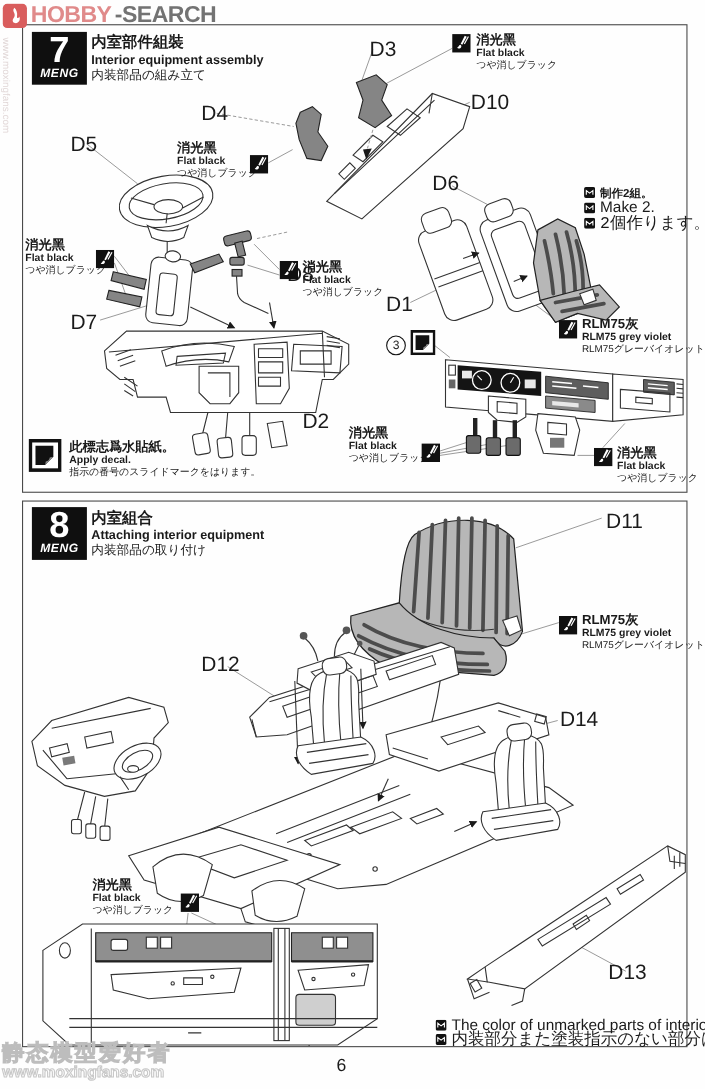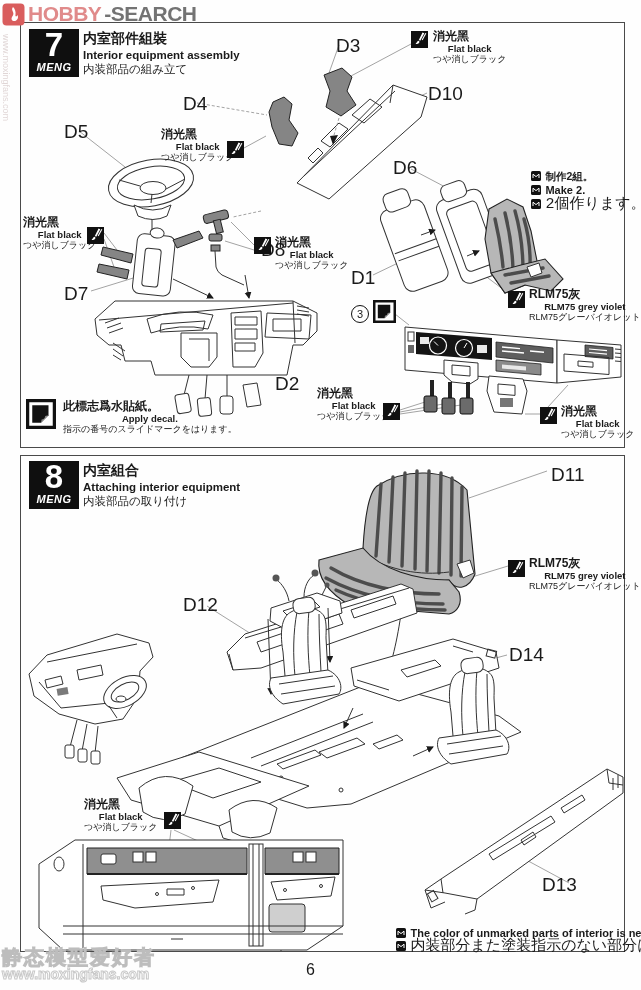--- a/index.html
+++ b/index.html
@@ -9,28 +9,28 @@
   .stepbox{position:absolute;background:#0f0f0f;color:#fff;text-align:center;}
   .stepnum{font-size:33px;font-weight:800;line-height:30px;margin-top:1px;}
   .meng{font-size:11px;font-weight:900;font-style:italic;letter-spacing:.5px;margin-top:1px;}
   .titles{position:absolute;line-height:1.25;white-space:nowrap;}
   .t-cn{font-size:14px;font-weight:700;}
   .t-en{font-size:11.5px;font-weight:700;}
   .t-jp{font-size:11.5px;}
   .plabel{position:absolute;font-size:19px;color:#1a1a1a;white-space:nowrap;}
   .callout{position:absolute;white-space:nowrap;line-height:1.18;}
   .callout .cn{font-size:12px;font-weight:700;}
-  .callout .en{font-size:9.5px;font-weight:700;text-align:center;}
+  .callout .en{font-size:9.5px;font-weight:700;}
   .callout .jp{font-size:9px;}
   .pico{position:absolute;width:17px;height:17px;}
   .dico{position:absolute;}
   .noterow{position:absolute;white-space:nowrap;line-height:1;}
   .noterow svg{vertical-align:-1px;}
   .noterow .cn{font-size:10.5px;font-weight:700;}
-  .noterow .en{font-size:11px;font-weight:700;margin-top:24px;}
+  .noterow .en{font-size:14px;font-weight:400;margin-top:24px;}
   .noterow .jp{font-size:15px;font-family:Liberation Mono, monospace;}
   .circ3{position:absolute;width:16px;height:16px;border:1.4px solid #111;border-radius:50%;
          font-size:11px;line-height:16px;text-align:center;font-weight:400;}
   .art{position:absolute;left:0;top:0;}
   .ln{fill:none;stroke:#333;stroke-width:1;}
   .fw{fill:#fff;stroke:#333;stroke-width:1;}
   .dk{fill:#858585;stroke:#222;stroke-width:1;}
   .gr{fill:#b7b7b7;stroke:#222;stroke-width:1.1;}
   .ld{stroke:#999;stroke-width:.9;fill:none;}
   .ldd{stroke:#999;stroke-width:.9;stroke-dasharray:3 2;fill:none;}
@@ -449,21 +449,21 @@
     </div>
     <div class="titles" style="left:62px;top:6px;">
       <div class="t-cn">内室組合</div>
       <div class="t-en">Attaching interior equipment</div>
       <div class="t-jp">内装部品の取り付け</div>
     </div>
 
     <div class="plabel" style="left:530px;top:8px;">D11</div>
     <div class="plabel" style="left:162px;top:138px;">D12</div>
     <div class="plabel" style="left:488px;top:188px;">D14</div>
-    <div class="plabel" style="left:521px;top:418px;text-align:center;">D13</div>
+    <div class="plabel" style="left:532px;top:418px;text-align:center;">D13</div>
 
     <svg class="pico" style="left:487px;top:104px;">
         <use href="#sym-brush"></use>
       </svg>
     <div class="callout" style="left:508px;top:100px;">
       <div class="cn">RLM75灰</div>
       <div class="en">RLM75 grey violet</div>
       <div class="jp">RLM75グレーバイオレット</div>
     </div>
 

